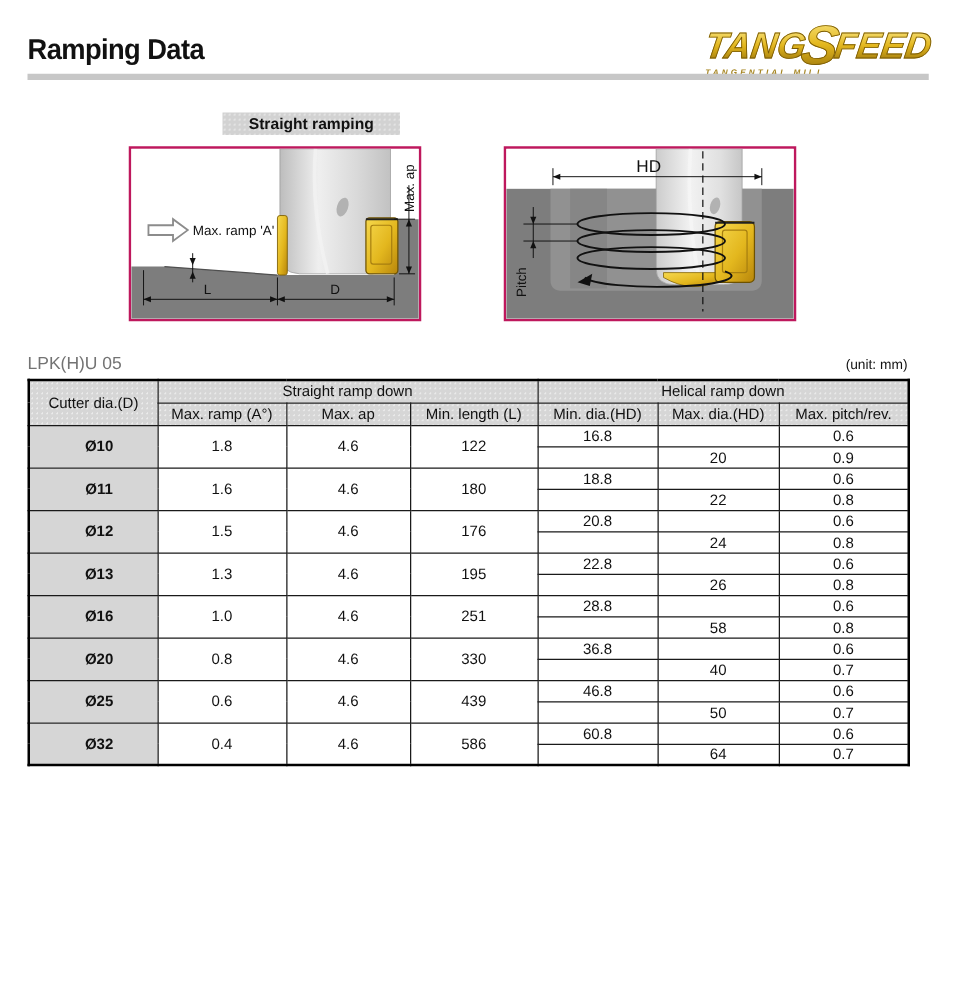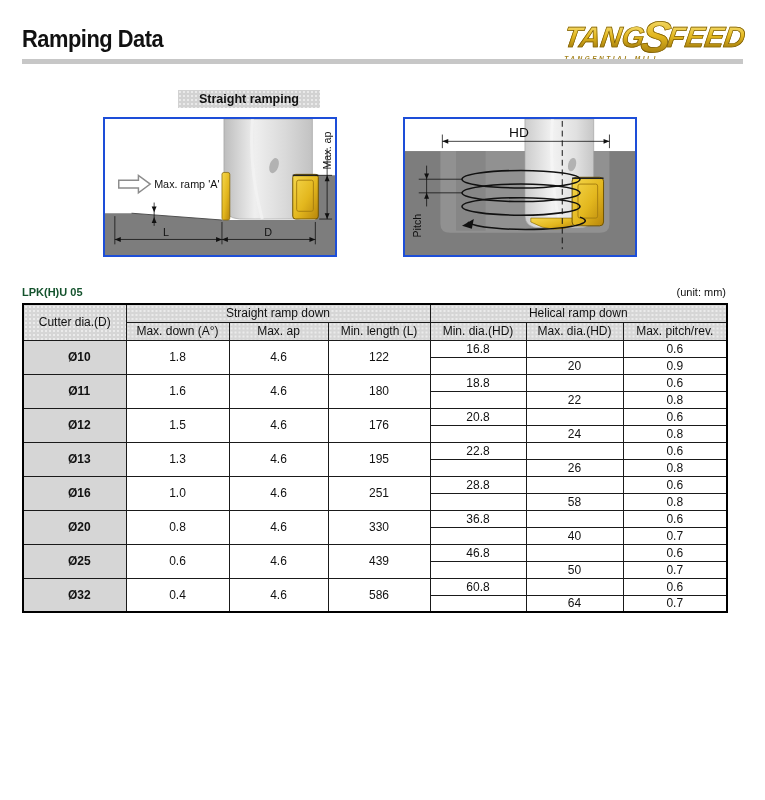--- a/index.html
+++ b/index.html
@@ -24,30 +24,30 @@
               margin-top:-4px; font-weight:bold; }
 
   
   .diagram-label { position:absolute; height:18px; background-color:#d2d2d2;
     background-image:radial-gradient(#e9e9e9 0.8px, transparent 0.8px); background-size:4px 4px;
     font-size:12.5px; font-weight:bold; color:#111; text-align:center; line-height:18px;margin-left:40px; }
   .dl-left  { left:138px; top:90px; width:142px; }
   .dl-right { left:433px; top:90px; width:170px; }
 
   
-  .diagram { position:absolute; top:117px; width:234px; height:140px; border:2px solid #1d4ed8; }
+  .diagram { position:absolute; top:117px; width:234px; height:140px; border:2px solid #be185d; }
   .d-left  { left:103px; }
   .d-right { left:403px; }
   .diagram svg { display:block; width:100%; height:100%; }
   .dim-text { font-size:11px; fill:#111; font-family:"Liberation Sans",sans-serif; }
   .dim-big  { font-size:14px; fill:#111; font-family:"Liberation Sans",sans-serif; }
 
   
   .tbl-caption { position:absolute; left:22px; top:278px; width:704px; height:22px; }
-  .tbl-title { position:absolute; left:0; bottom:2px; font-size:11px; font-weight:bold; color:#14532d; }
+  .tbl-title { position:absolute; left:0; bottom:2px; font-size:14px; font-weight:normal; color:#737373; }
   .tbl-unit  { position:absolute; right:0; bottom:2px; font-size:11px; color:#111; }
 
   table.ramp { position:absolute; left:22px; top:303px; width:704px; border-collapse:collapse;
                table-layout:fixed; border:2px solid #000; }
   table.ramp th, table.ramp td { border:1px solid #1a1a1a; font-size:12px; color:#111;
                text-align:center; vertical-align:middle; overflow:hidden; white-space:nowrap; }
   table.ramp th { font-weight:normal; height:18px;
     background-color:#d6d6d6;
     background-image:radial-gradient(#ebebeb 0.8px, transparent 0.8px); background-size:4px 4px; }
   table.ramp td { height:17px; background:#fff; }
@@ -192,21 +192,21 @@
         <col style="width:97px">
         <col style="width:104px">
     </colgroup>
     <thead>
       <tr>
         <th rowspan="2">Cutter dia.(D)</th>
         <th colspan="3">Straight ramp down</th>
         <th colspan="3">Helical ramp down</th>
       </tr>
       <tr>
-        <th>Max. down (A°)</th>
+        <th>Max. ramp (A°)</th>
         <th>Max. ap</th>
         <th>Min. length (L)</th>
         <th>Min. dia.(HD)</th>
         <th>Max. dia.(HD)</th>
         <th>Max. pitch/rev.</th>
       </tr>
     </thead>
     <tbody id="tbody">
         <tr>
           <td rowspan="2" class="dia-cell">Ø10</td>

